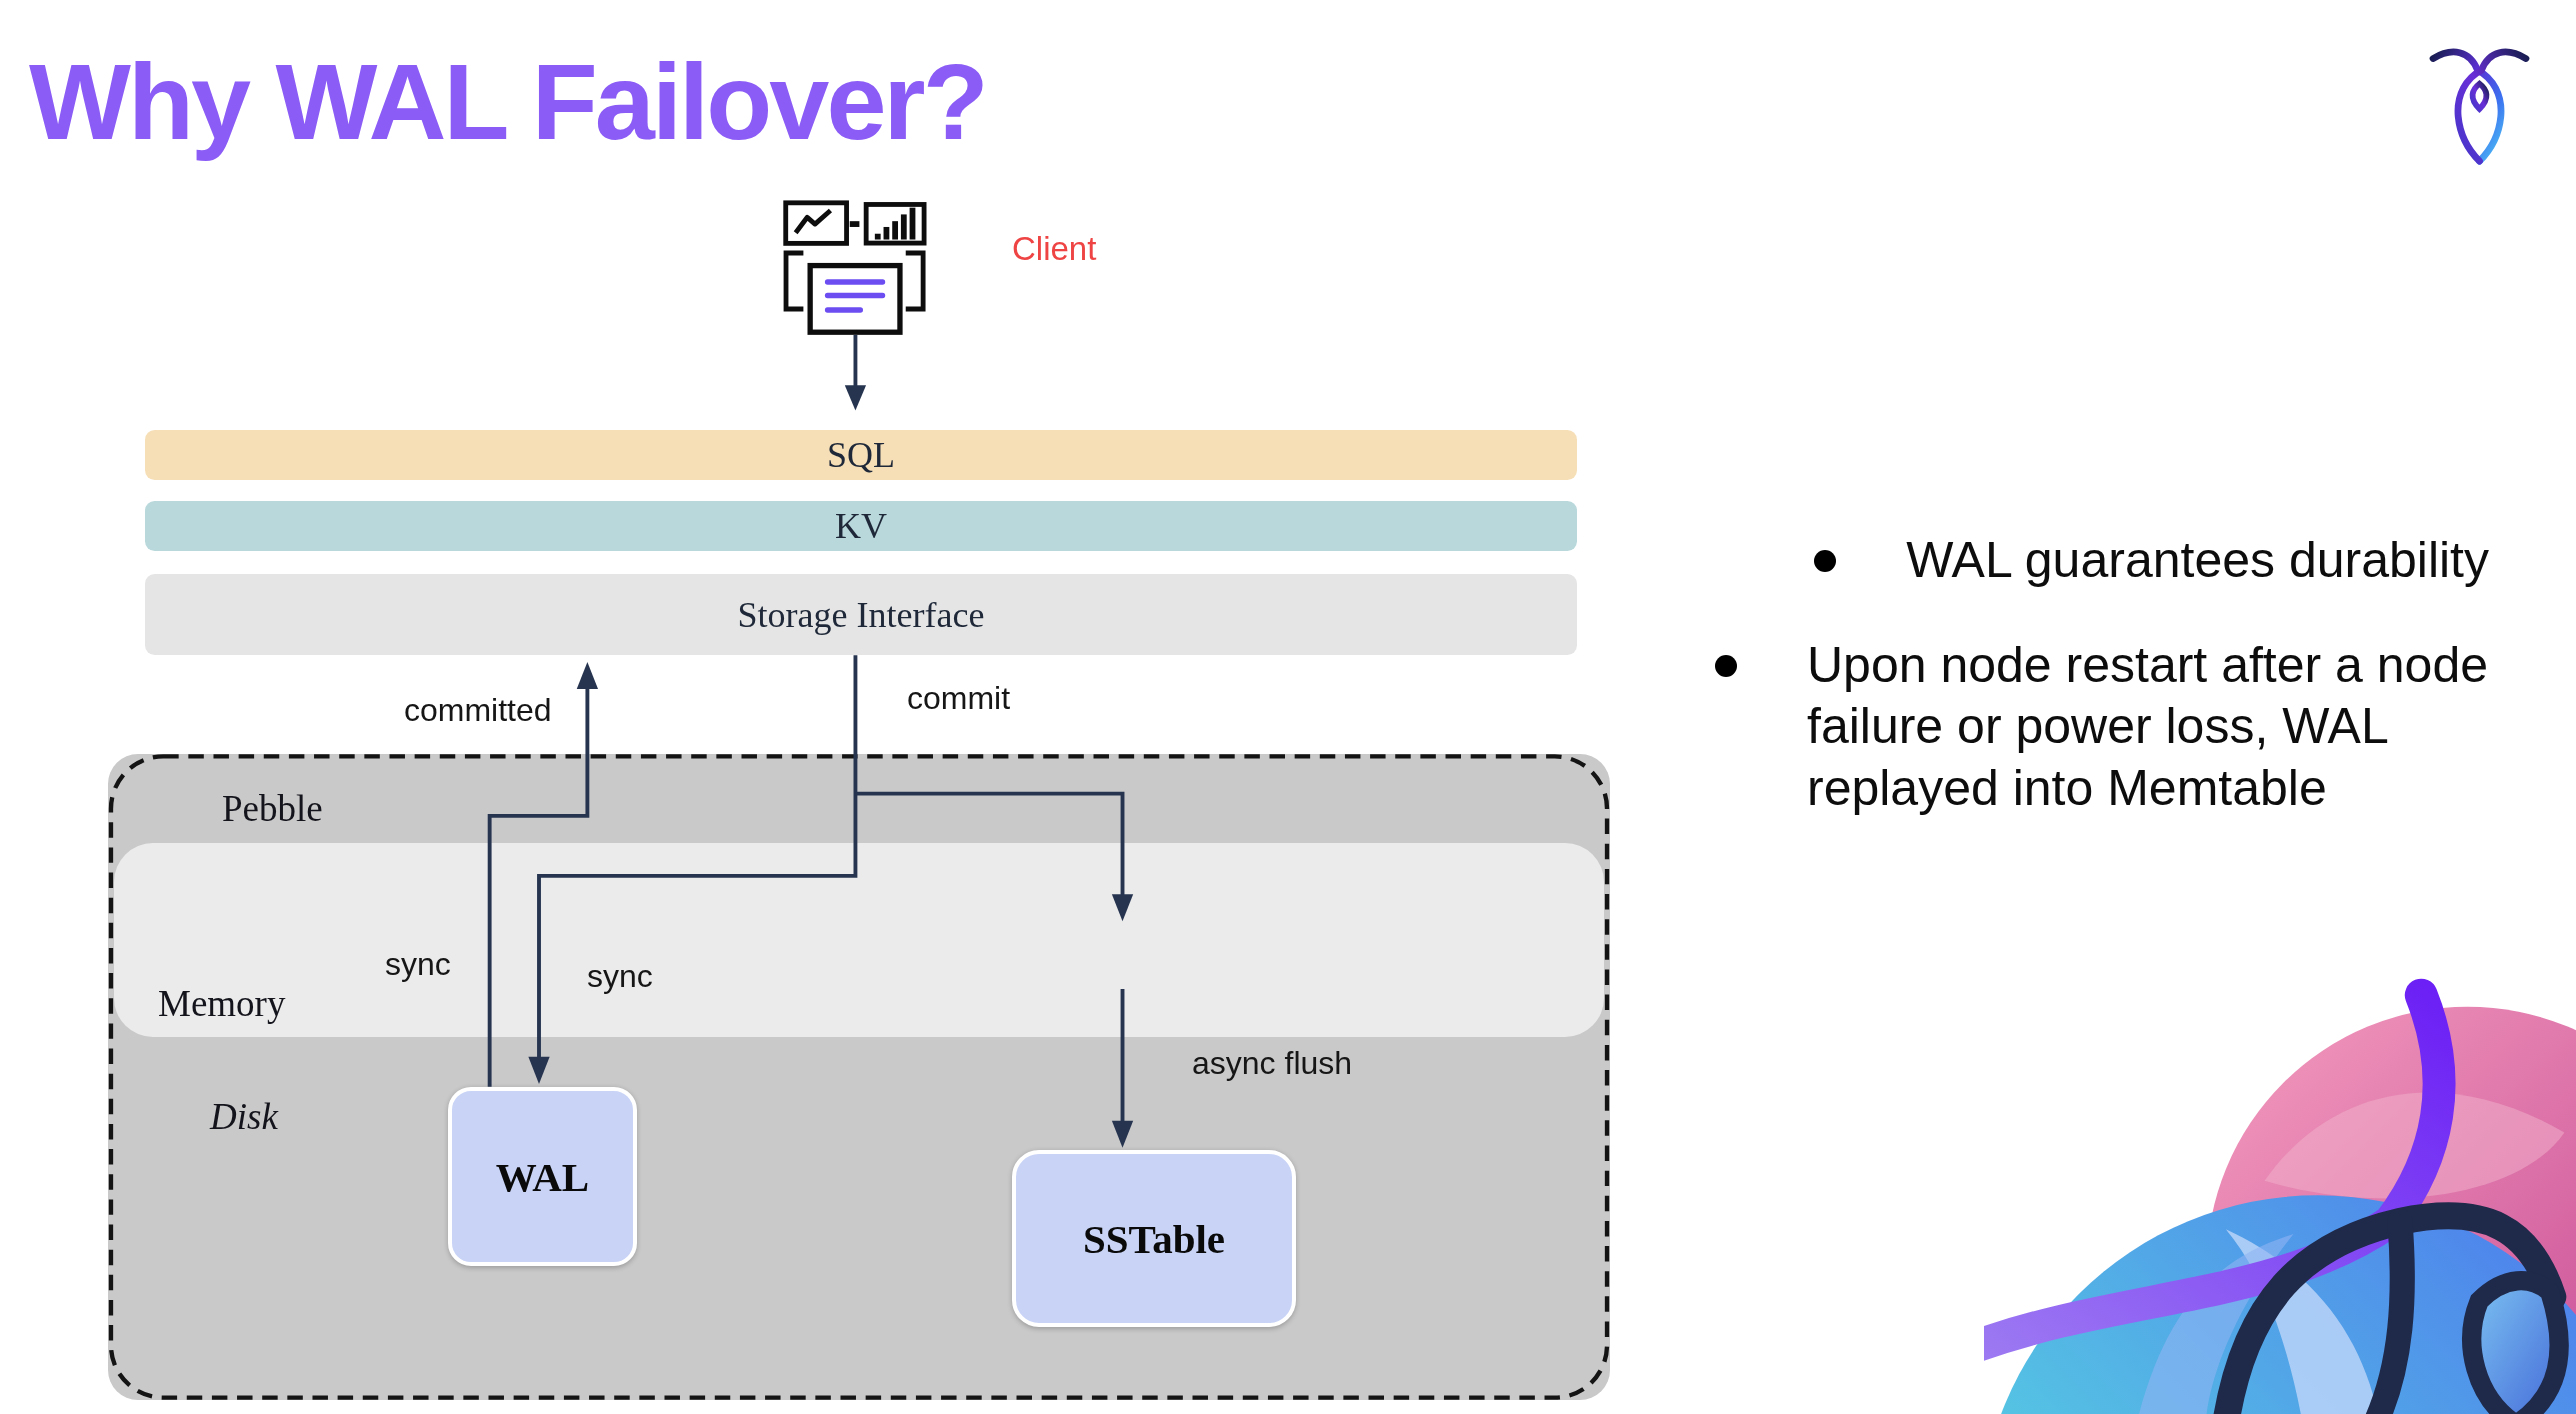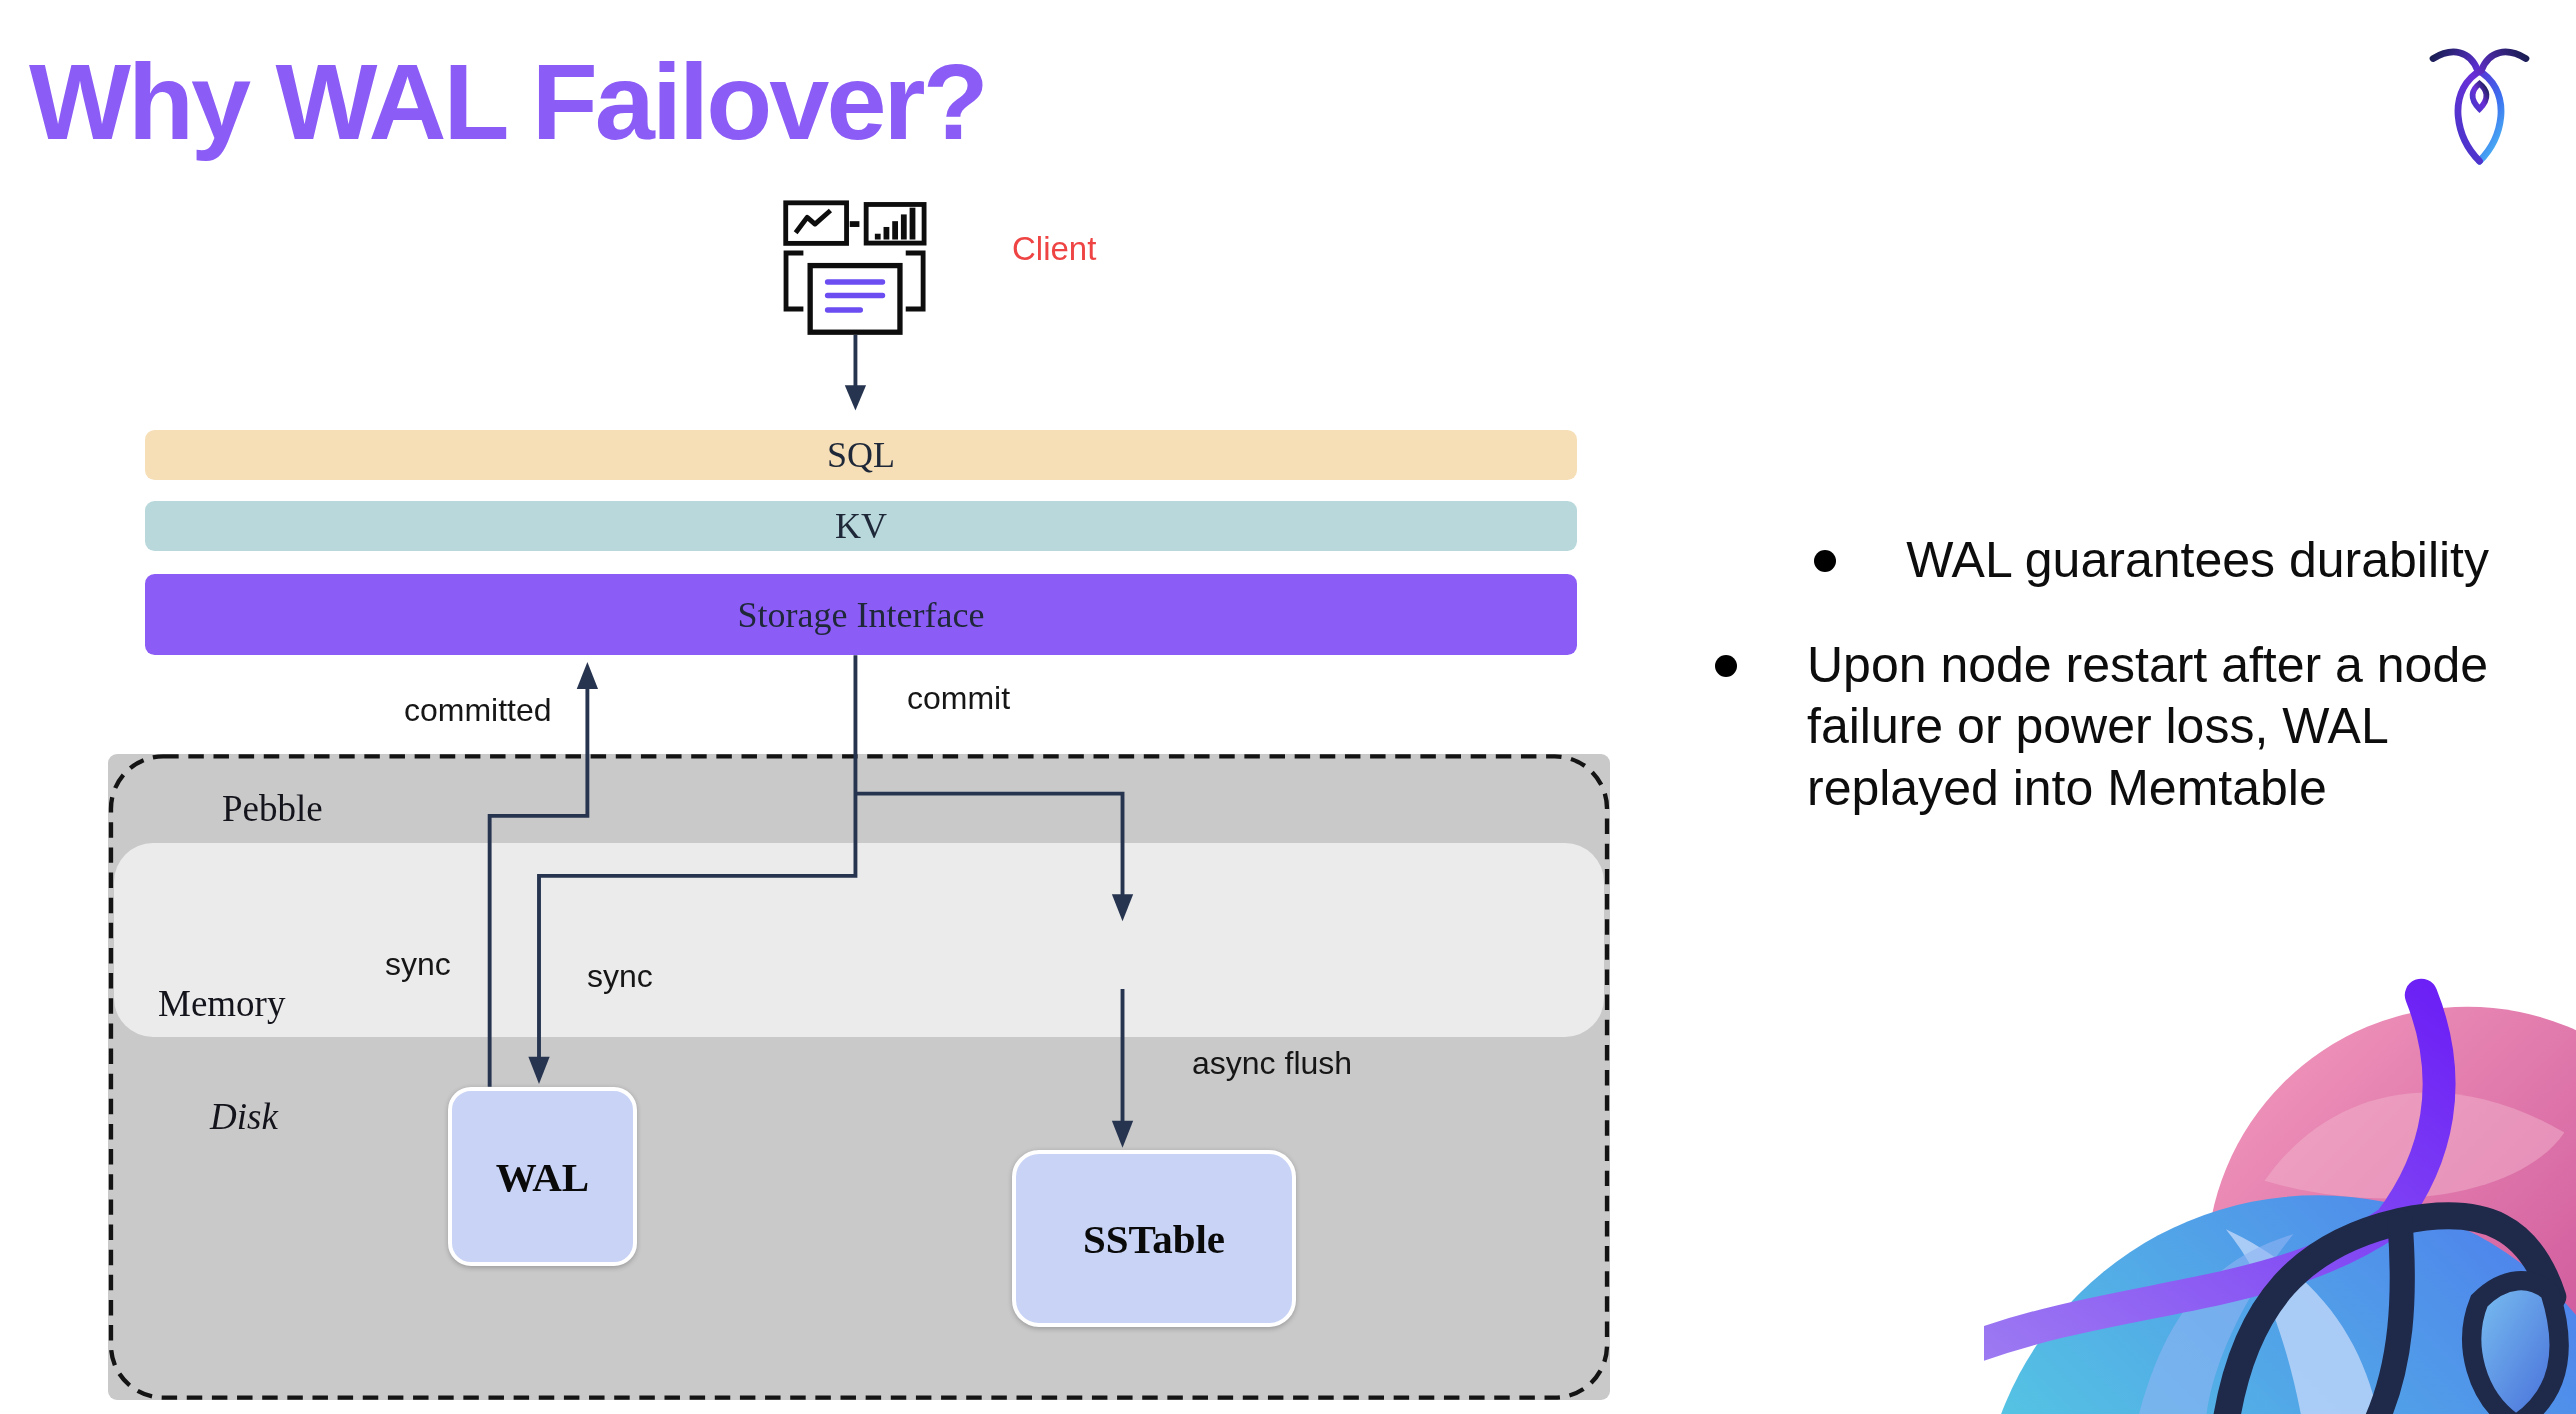--- a/index.html
+++ b/index.html
@@ -11,21 +11,21 @@
   .title{left:29px;top:39px;font-size:108px;font-weight:700;letter-spacing:-2.9px;color:#8b5cf6;}
 
   
   .layer-bar{left:145px;width:1432px;border-radius:9.7px;display:flex;align-items:center;justify-content:center;
              font-family:"Liberation Serif",serif;font-size:36px;color:#1e2838;}
   .bar-sql{top:430px;height:50px;}
   .bar-kv{top:501px;height:50px;}
   .bar-storage{top:574px;height:81px;}
 
   
-  .pebble{left:108px;top:754px;width:1502px;height:646px;background:#c9c9c9;border-radius:9px;}
+  .pebble{left:108px;top:754px;width:1502px;height:646px;background:#c9c9c9;border-radius:30px;}
   .memory-band{left:5.8px;top:89px;width:1490px;height:194px;background:#ebebeb;border-radius:39px;}
   .zone-label{font-family:"Liberation Serif",serif;font-size:37px;color:#14141c;}
 
   
   .node{background:#c8d3f6;display:flex;align-items:center;justify-content:center;
         font-family:"Liberation Serif",serif;font-weight:700;color:#0a0a0a;
         box-shadow:0 1.9px 4.8px rgba(0,0,0,.22);}
   .node-wal{left:448px;top:1087px;width:181px;height:171px;border:4.8px solid #ffffff;border-radius:23px;font-size:41px;}
   .node-memtable{left:985px;top:924px;width:275px;height:65px;border:2.9px solid #a9a9a9;border-radius:13.5px;font-size:39px;}
   .node-sstable{left:985px;top:1150px;width:276px;height:169px;border:4.8px solid #ffffff;border-radius:27px;font-size:41px;margin-left:27px;}
@@ -93,21 +93,21 @@
     </svg>
   </div>
   <div class="abs client-label">Client</div>
 
   <div class="abs layer-bar bar-sql" style="background: rgb(246, 223, 183);">
     <span>SQL</span>
   </div>
   <div class="abs layer-bar bar-kv" style="background: rgb(184, 216, 219);">
     <span>KV</span>
   </div>
-  <div class="abs layer-bar bar-storage" style="background: #8b5cf6;">
+  <div class="abs layer-bar bar-storage" style="background: #e5e5e5;">
     <span>Storage Interface</span>
   </div>
 
   <div class="abs pebble" style="background: rgb(201, 201, 201);">
     <svg class="abs" style="left:0;top:0;" width="1502" height="646" viewBox="0 0 1552 668">
       <rect x="2.5" y="2.5" width="1547" height="663" rx="54" fill="none" stroke="#141414" stroke-width="4.5" stroke-dasharray="16 10"></rect>
     </svg>
     <div class="abs memory-band" style="background: rgb(235, 235, 235);"></div>
     <div class="abs zone-label" style="left:114px;top:33px;">Pebble</div>
     <div class="abs zone-label" style="left:50px;top:228px;">Memory</div>

